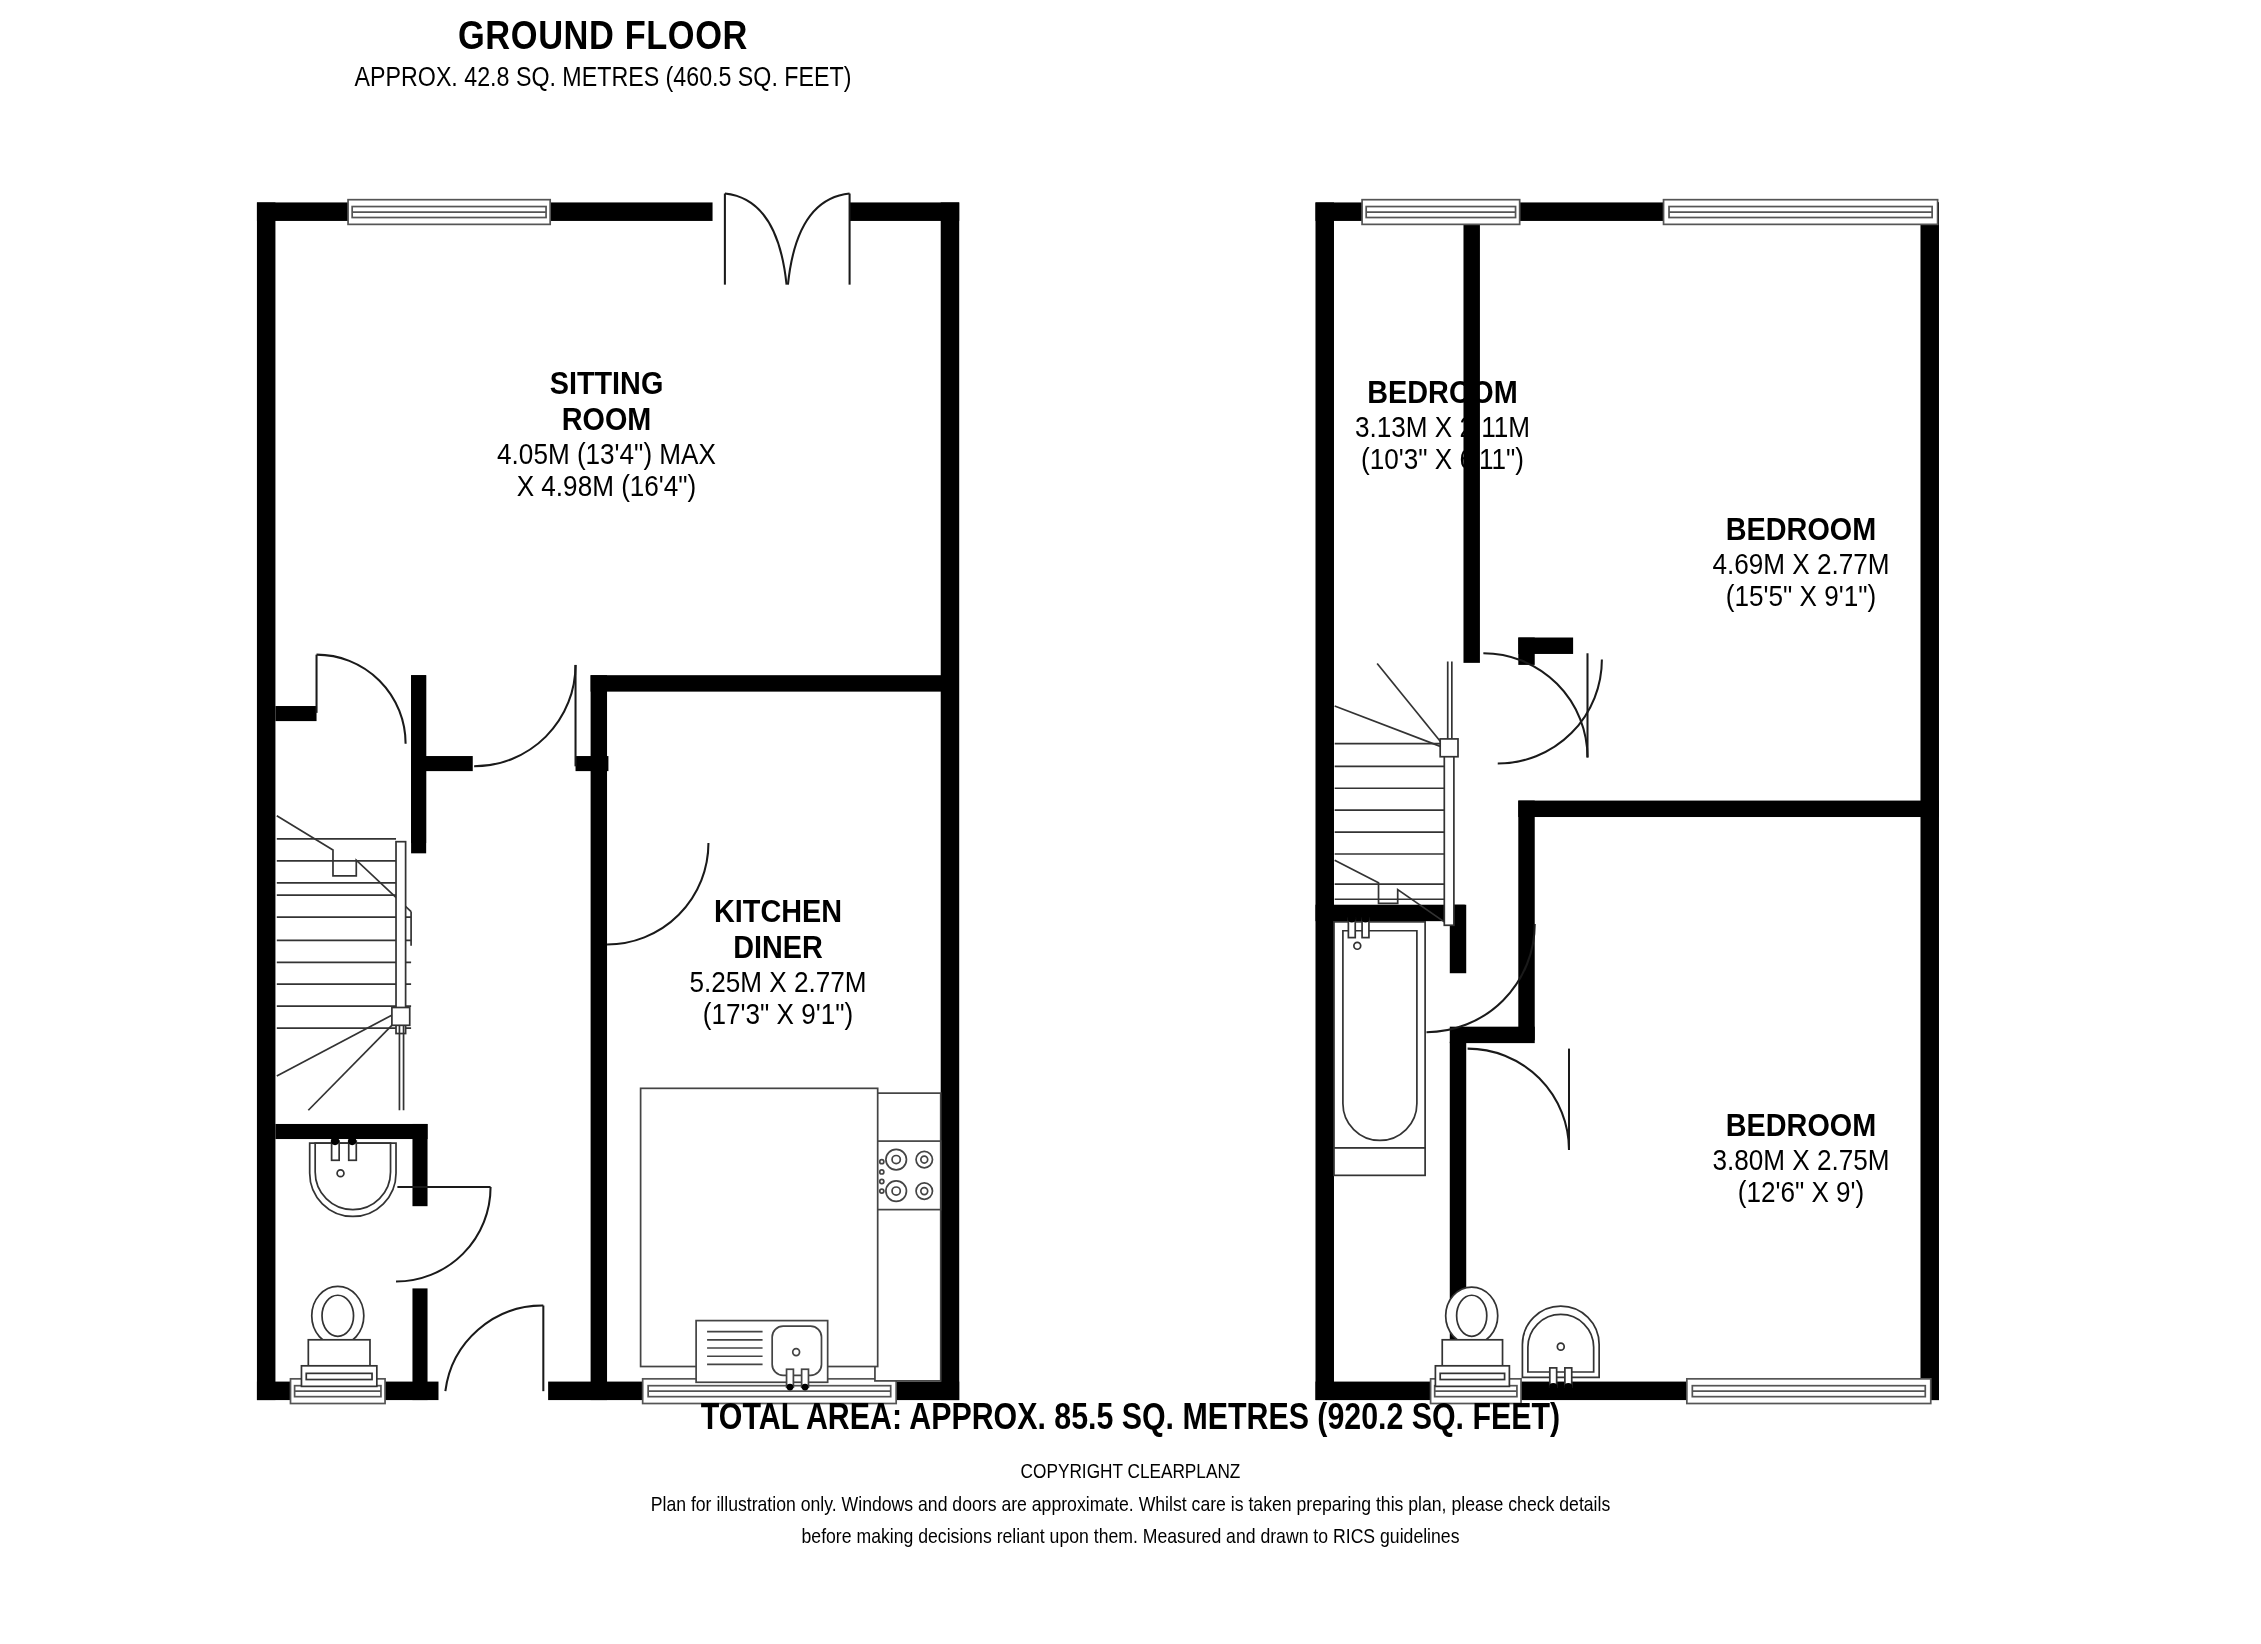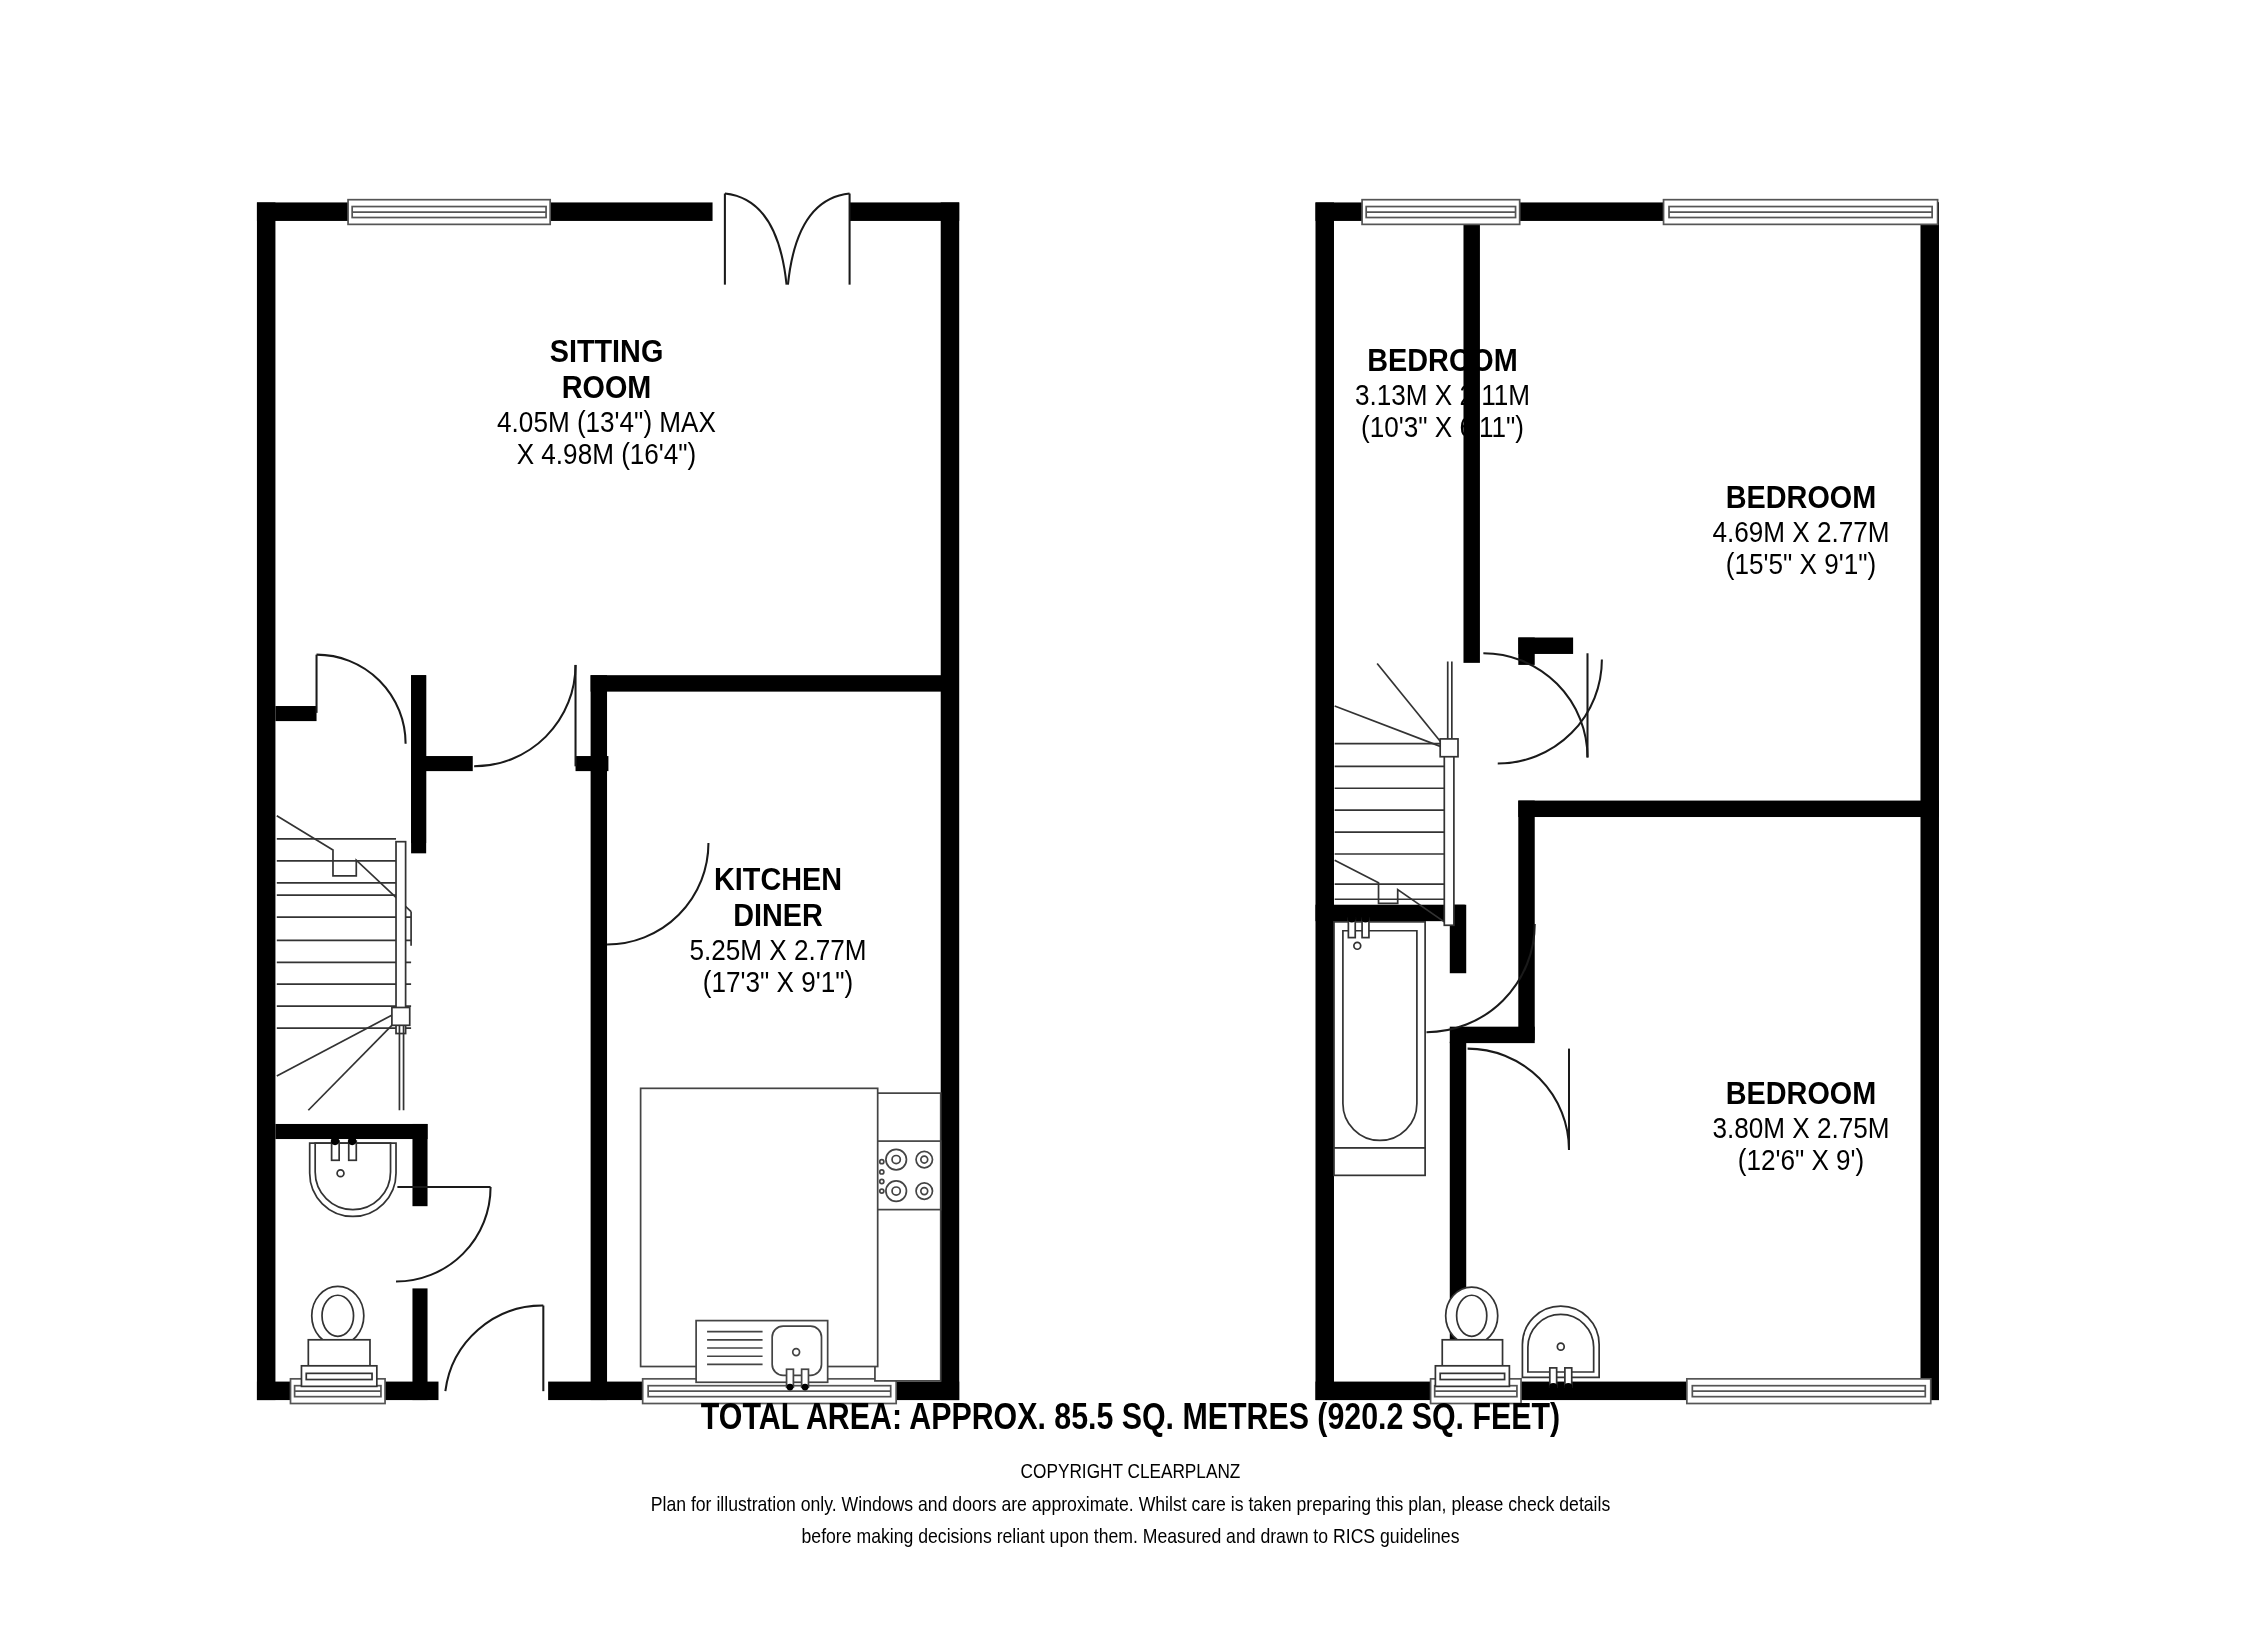--- a/index.html
+++ b/index.html
@@ -49,20 +49,21 @@
     font-weight: 400;
     margin-top: 9px;
     transform: scaleX(0.86);
     white-space: nowrap;
   }
   .room-label {
     position: absolute;
     text-align: center;
     line-height: 1.12;
     white-space: nowrap;
+    margin-top: 32px;
   }
   .room-label .rl-name {
     display: block;
     font-size: 32px;
     font-weight: 700;
     transform: scaleX(0.9);
   }
   .room-label .rl-dim {
     display: block;
     font-size: 29px;
@@ -431,20 +432,24 @@
           <circle cx="2278" cy="1965" r="5"></circle>
           <rect x="2262" y="1996" width="10" height="28" fill="#ffffff"></rect>
           <circle cx="2267" cy="2024" r="6" fill="#000000" stroke="none"></circle>
           <rect x="2284" y="1996" width="10" height="28" fill="#ffffff"></rect>
           <circle cx="2289" cy="2024" r="6" fill="#000000" stroke="none"></circle>
         </g>
       </g>
     </g>
   </svg>
 
+  <div class="hdr" style="left:89px; top:15px; width:1028px;">
+    <span class="hdr-title">GROUND FLOOR</span>
+    <span class="hdr-sub">APPROX. 42.8 SQ. METRES (460.5 SQ. FEET)</span>
+  </div>
 
 
   <div class="room-label" style="left:432px; top:334px; width:349px;">
     <span class="rl-name">SITTING</span>
     <span class="rl-name">ROOM</span>
     <span class="rl-dim">4.05M (13'4") MAX</span>
     <span class="rl-dim">X 4.98M (16'4")</span>
   </div>
 
   <div class="room-label" style="left:617px; top:862px; width:322px;">

